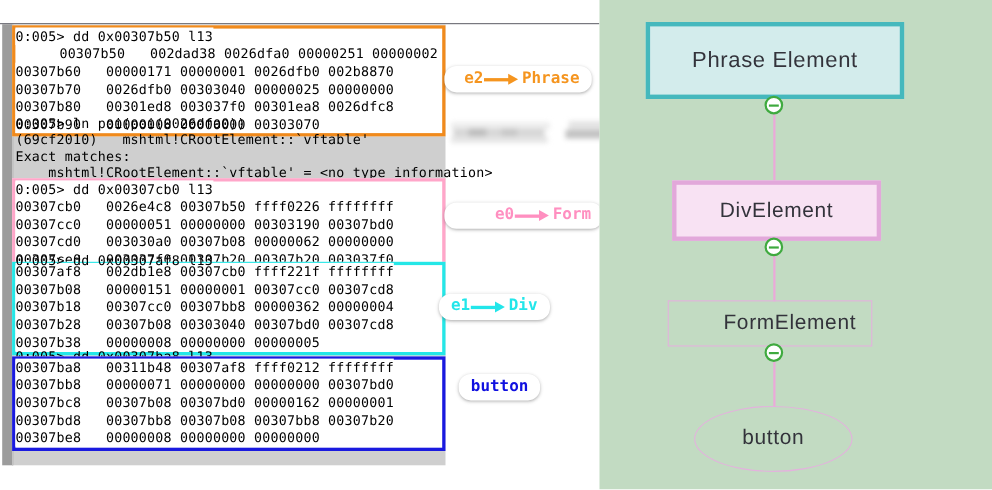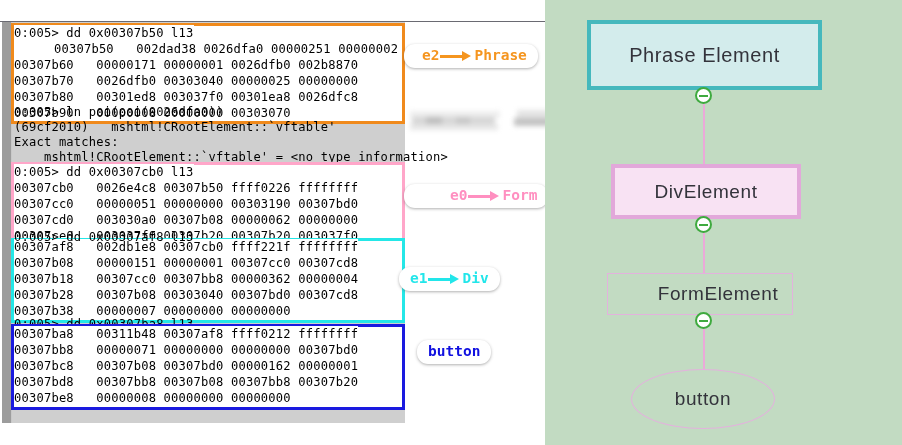--- a/index.html
+++ b/index.html
@@ -245,32 +245,32 @@
     <div class="code" style="top:212px;">00307cd0   003030a0 00307b08 00000062 00000000</div>
     <div class="code" style="top:228px;">00307ce0   003037f0 00307b20 00307b20 003037f0</div>
     <div class="code" style="top:244px;">00307cf0   00000008 00000000 00000000</div>
 
     <div class="code" style="top:260px; background:transparent;">0:005&gt; dd 0x00307af8 l13</div>
     <div class="hl cyan" style="left:11px; top:238px; width:394px; height:85px;"></div>
     <div class="code" style="top:239px;">00307af8   002db1e8 00307cb0 ffff221f ffffffff</div>
     <div class="code" style="top:255px;">00307b08   00000151 00000001 00307cc0 00307cd8</div>
     <div class="code" style="top:271px;">00307b18   00307cc0 00307bb8 00000362 00000004</div>
     <div class="code" style="top:287px;">00307b28   00307b08 00303040 00307bd0 00307cd8</div>
-    <div class="code" style="top:303px;">00307b38   00000007 00000000 00000000</div>
+    <div class="code" style="top:303px;">00307b38   00000008 00000000 00000005</div>
     <div class="code" style="top:229px; background:transparent;">0:005&gt; dd 0x00307af8 l13</div>
 
     <div class="code" style="top:316px; background:transparent;">0:005&gt; dd 0x00307ba8 l13</div>
     <div class="hl blue" style="left:11px; top:324px; width:394px; height:86px;"></div>
     <div class="code" style="top:326px;">00307ba8   00311b48 00307af8 ffff0212 ffffffff</div>
     <div class="code" style="top:342px;">00307bb8   00000071 00000000 00000000 00307bd0</div>
     <div class="code" style="top:358px;">00307bc8   00307b08 00307bd0 00000162 00000001</div>
     <div class="code" style="top:374px;">00307bd8   00307bb8 00307b08 00307bb8 00307b20</div>
     <div class="code" style="top:390px;">00307be8   00000008 00000000 00000000</div>
 
-    <div class="sticker s-orange" style="left:404px; top:44px;padding-left:16px;">
+    <div class="sticker s-orange" style="left:404px; top:60px;padding-left:16px;">
       <span class="tag">e2</span>
       <span class="arrow"></span>
       <span class="tag">Phrase</span>
     </div>
 
     <div class="sticker s-pink" style="left:404px; top:184px;">
       <span class="tag">e0</span>
       <span class="arrow"></span>
       <span class="tag">Form</span>
     </div>

